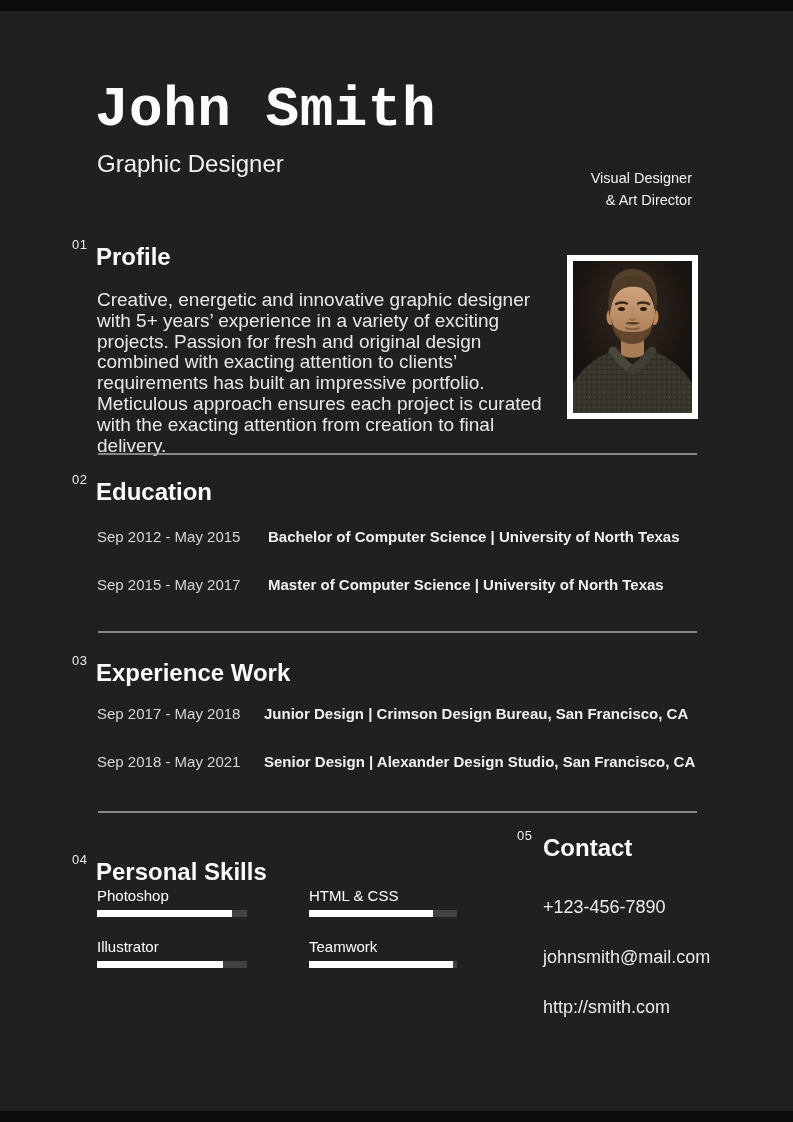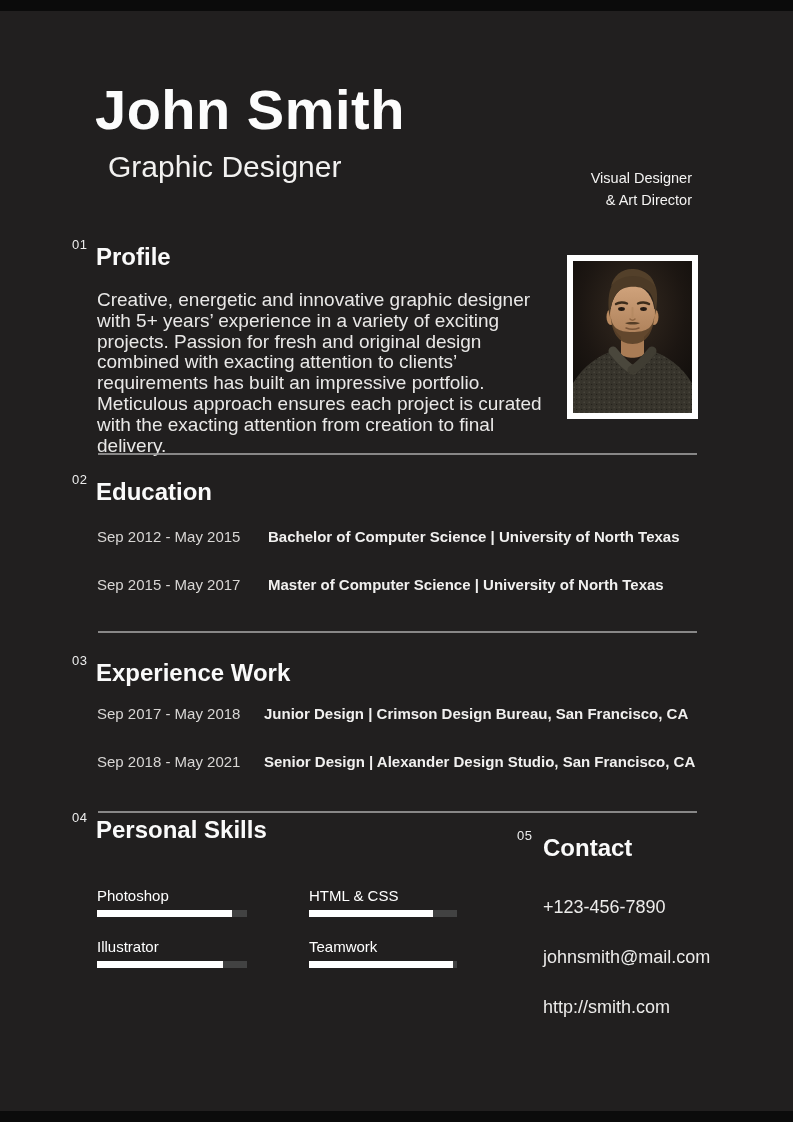--- a/index.html
+++ b/index.html
@@ -12,25 +12,25 @@
   }
   .abs{position:absolute;}
   .edge-bar{left:0;width:793px;height:11px;background:#0B0B0B;}
   #top-bar{top:0;}
   #bottom-bar{top:1111px;}
 
   
   .name{
     left:95px;top:80px;
     font-size:56px;font-weight:700;letter-spacing:0.5px;line-height:1.08;
-    color:#FCFCFC;white-space:nowrap;
+    color:#FCFCFC;white-space:nowrap;font-family:Liberation Mono, monospace;
   }
   .job-title{
-    left:108px;top:150px;
-    font-size:30px;font-weight:400;color:#F2F1F0;white-space:nowrap;
+    left:97px;top:150px;
+    font-size:24px;font-weight:400;color:#F2F1F0;white-space:nowrap;
   }
   .tagline{
     right:101px;top:168px;text-align:right;
     font-size:14.5px;line-height:21.5px;color:#F4F3F2;
   }
 
   
   .section-h{
     font-size:24px;font-weight:700;color:#FAFAFA;line-height:1;white-space:nowrap;
   }
@@ -162,21 +162,21 @@
   <span class="t-dates">Sep 2017 - May 2018</span>
   <span class="t-detail exp">Junior Design | Crimson Design Bureau, San Francisco, CA</span>
 </div>
 <div class="abs t-row" style="top:753px;">
   <span class="t-dates">Sep 2018 - May 2021</span>
   <span class="t-detail exp">Senior Design | Alexander Design Studio, San Francisco, CA</span>
 </div>
 
 <div class="abs divider" style="top:811px;"></div>
 
-<div class="abs section-h" style="left:96px;top:818px;">
+<div class="abs section-h" style="left:96px;top:860px;">
   <span class="section-num">04</span>
   <span>Personal Skills</span>
 </div>
 <div class="abs skills-grid">
   <div class="skill">
     <div class="skill-label">Photoshop</div>
     <div class="skill-bar">
         <div class="skill-fill" style="width: 90%;"></div>
       </div>
   </div>

